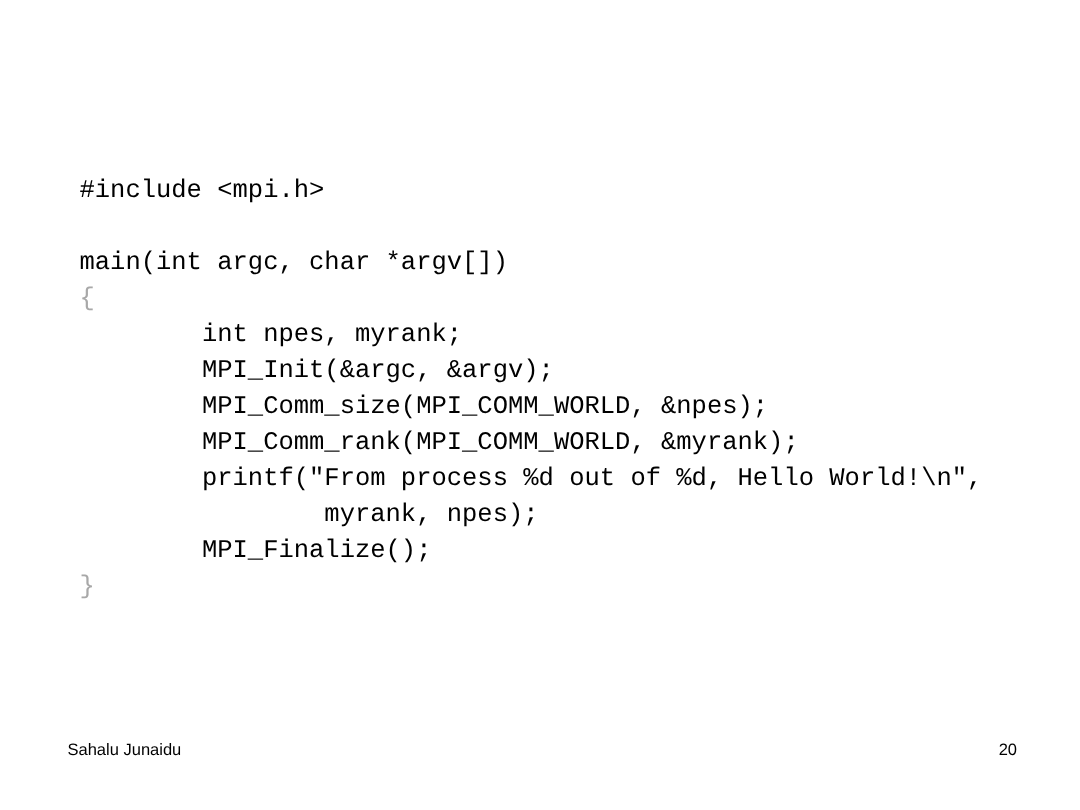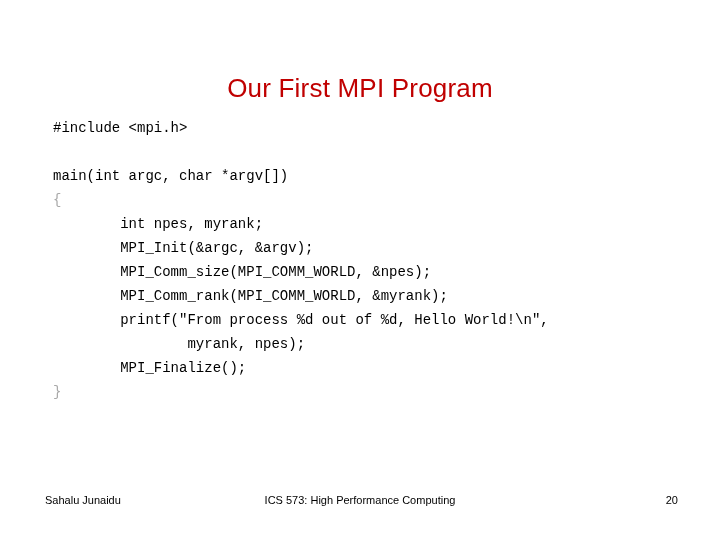--- a/index.html
+++ b/index.html
@@ -41,21 +41,21 @@
     white-space: nowrap;
   }
 
   
   #code-block {
     position: absolute;
     left: 53px;
     top: 116px;
     width: 660px;
     font-family: "Liberation Mono", "DejaVu Sans Mono", monospace;
-    font-size: 14px;
+    font-size: 17px;
     line-height: 24px;
     color: #000000;
     white-space: pre;
   }
   .code-line {
     white-space: pre;
     min-height: 24px;
   }
   .code-line.blank {
     height: 24px;
@@ -100,23 +100,21 @@
     font-size: 11px;
     color: #000000;
     white-space: nowrap;
   }
 </style>
 </head>
 <body>
 
 <div id="slide">
 
-  <h1 id="slide-title">Our First MPI Program</h1>
 
   <div id="code-block"><div class="code-line">#include &lt;mpi.h&gt;</div><div class="code-line blank">&nbsp;</div><div class="code-line">main(int argc, char *argv[])</div><div class="code-line brace">{</div><div class="code-line">        int npes, myrank;</div><div class="code-line">        MPI_Init(&amp;argc, &amp;argv);</div><div class="code-line">        MPI_Comm_size(MPI_COMM_WORLD, &amp;npes);</div><div class="code-line">        MPI_Comm_rank(MPI_COMM_WORLD, &amp;myrank);</div><div class="code-line">        printf("From process %d out of %d, Hello World!\n",</div><div class="code-line">                myrank, npes);</div><div class="code-line">        MPI_Finalize();</div><div class="code-line brace">}</div></div>
 
   <div id="footer">
     <span id="footer-author">Sahalu Junaidu</span>
-    <span id="footer-course">ICS 573: High Performance Computing</span>
     <span id="footer-pagenum">20</span>
   </div>
 
 </div>
 
 </body></html>

